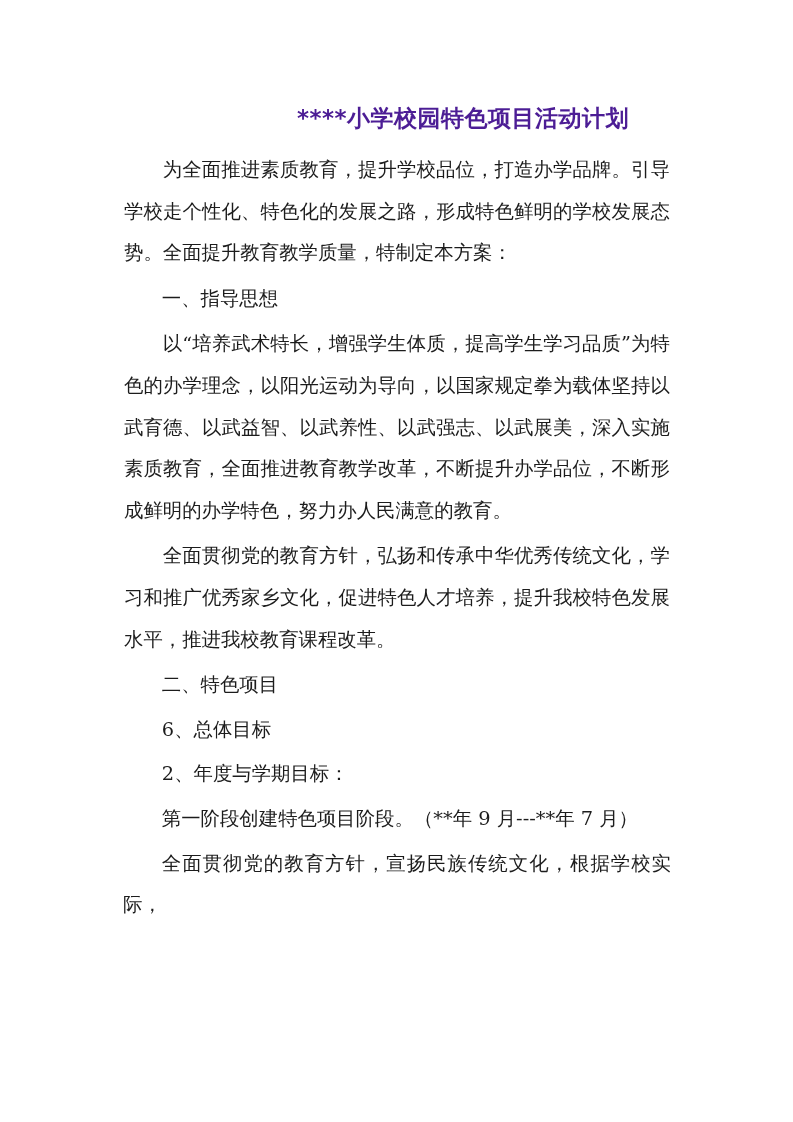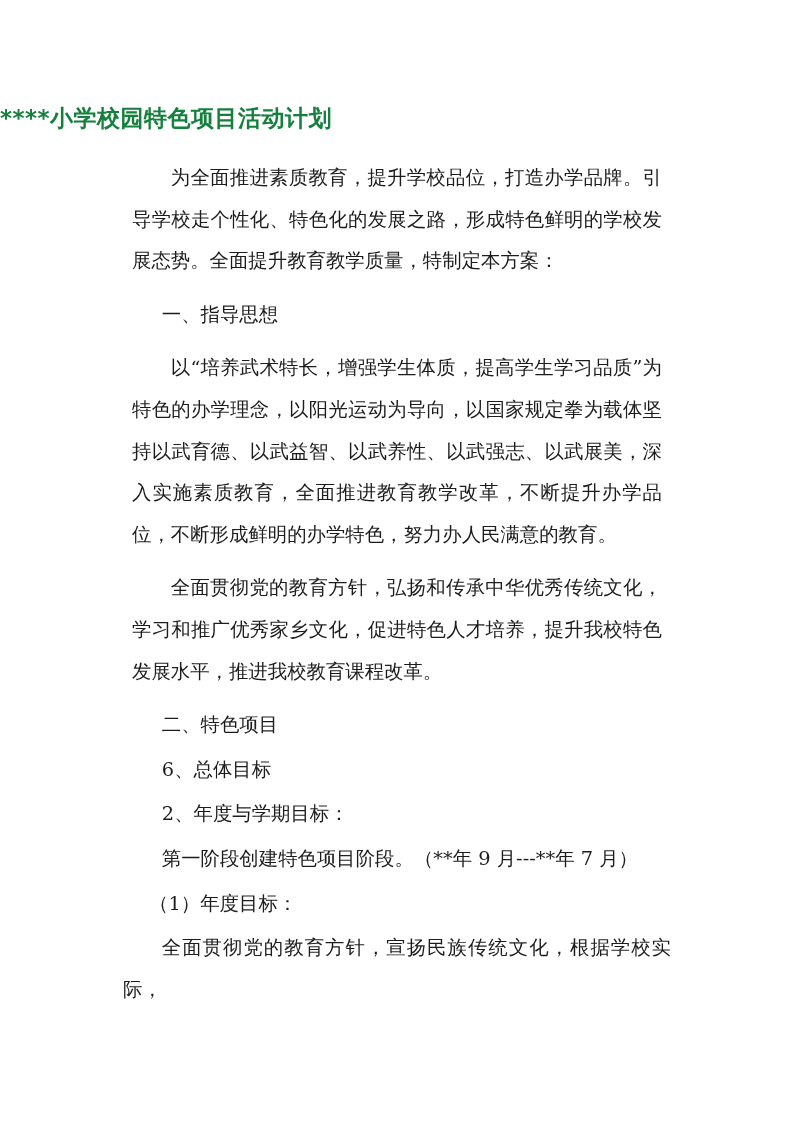--- a/index.html
+++ b/index.html
@@ -21,41 +21,41 @@
       top: 0;
       width: 793px;
       height: 1122px;
       background: #ffffff;
     }
     .title {
       position: absolute;
       left: 0;
       width: 629px;
       top: 102px;
-      text-align: left;
+      text-align: right;
       font-family: "DejaVu Sans", "Liberation Sans", sans-serif;
       font-weight: bold;
       font-size: 23px;
       line-height: 32px;
-      color: #15803d;
+      color: #4c1d95;
       letter-spacing: 0.5px;
     }
     .body-text {
       position: absolute;
       left: 120px;
       top: 145px;
       width: 554px;
       font-size: 19.4px;
       line-height: 41.6px;
       text-align: justify;
       text-justify: inter-character;
       color: #1c1c1c;
     }
     .p {
-      margin: 12px;
+      margin: 4px;
       text-indent: 2em;
     }
     .heading {
       margin: 3px;
       text-indent: 2em;
     }
     .paren {
       margin: 0;
       text-indent: 1.5em;
     }
@@ -71,16 +71,15 @@
 
     <p class="heading">一、指导思想</p>
     <p class="p">以“培养武术特长，增强学生体质，提高学生学习品质”为特色的办学理念，以阳光运动为导向，以国家规定拳为载体坚持以武育德、以武益智、以武养性、以武强志、以武展美，深入实施素质教育，全面推进教育教学改革，不断提升办学品位，不断形成鲜明的办学特色，努力办人民满意的教育。</p>
     <p class="p">全面贯彻党的教育方针，弘扬和传承中华优秀传统文化，学习和推广优秀家乡文化，促进特色人才培养，提升我校特色发展水平，推进我校教育课程改革。</p>
 
     <p class="heading">二、特色项目</p>
     <p class="heading">6、总体目标</p>
 
     <p class="heading">2、年度与学期目标：</p>
     <p class="heading">第一阶段创建特色项目阶段。（**年 9 月---**年 7 月）</p>
-    <p class="paren">（1）年度目标：</p>
     <p class="heading">全面贯彻党的教育方针，宣扬民族传统文化，根据学校实际，</p>
   </div>
 </div>
 
 </body></html>

